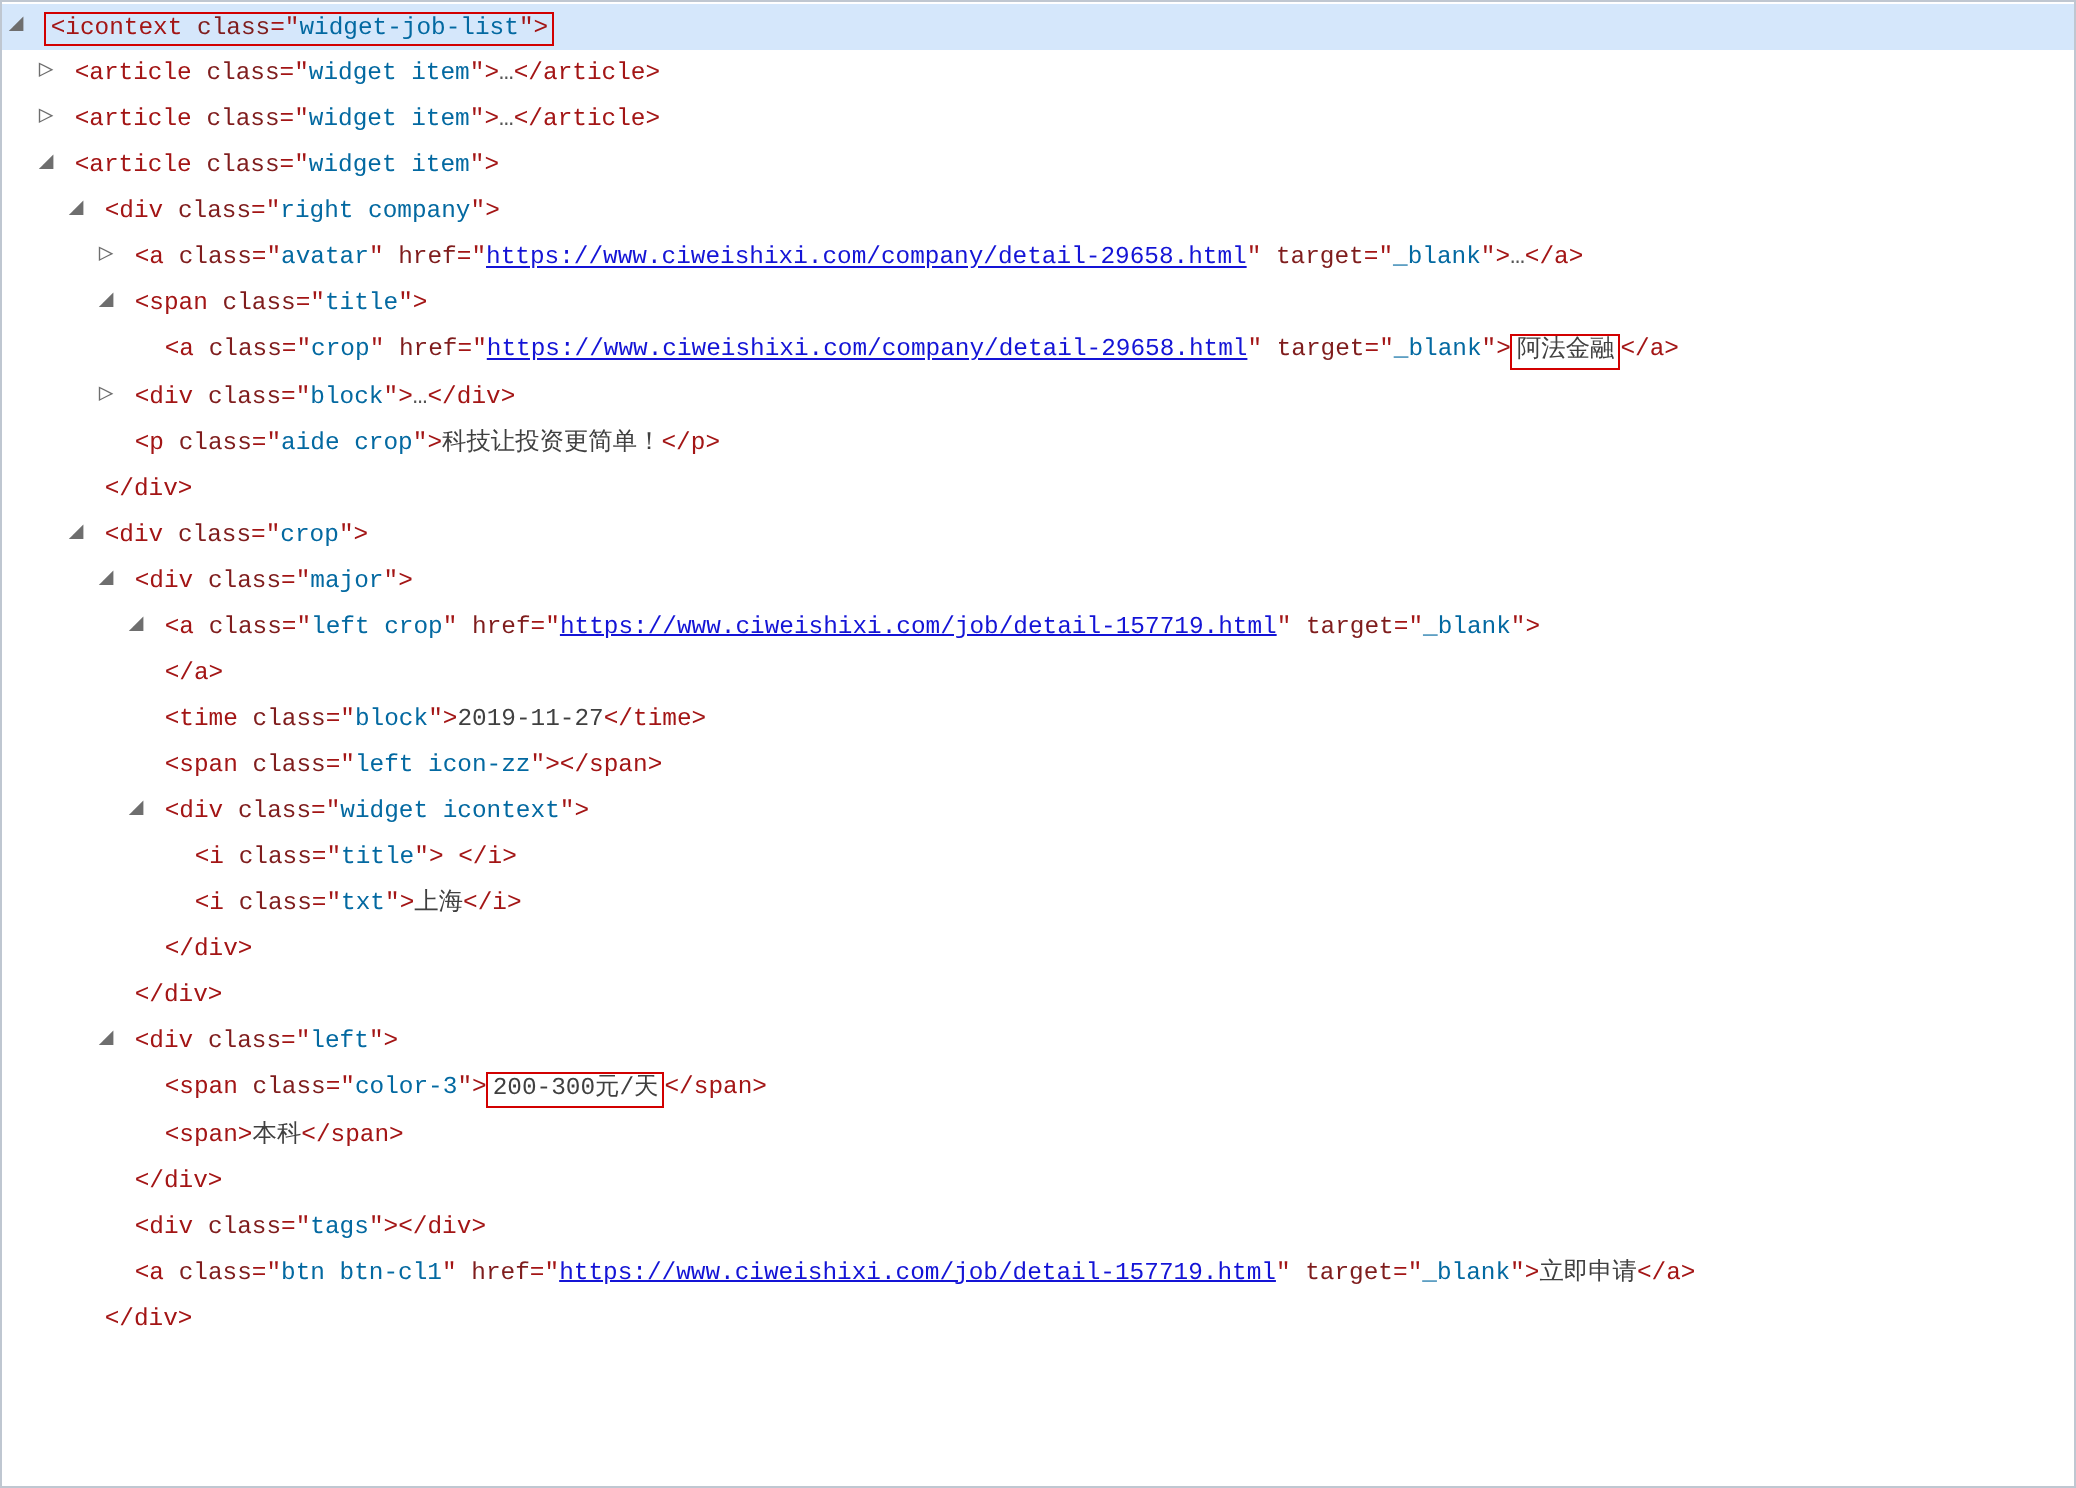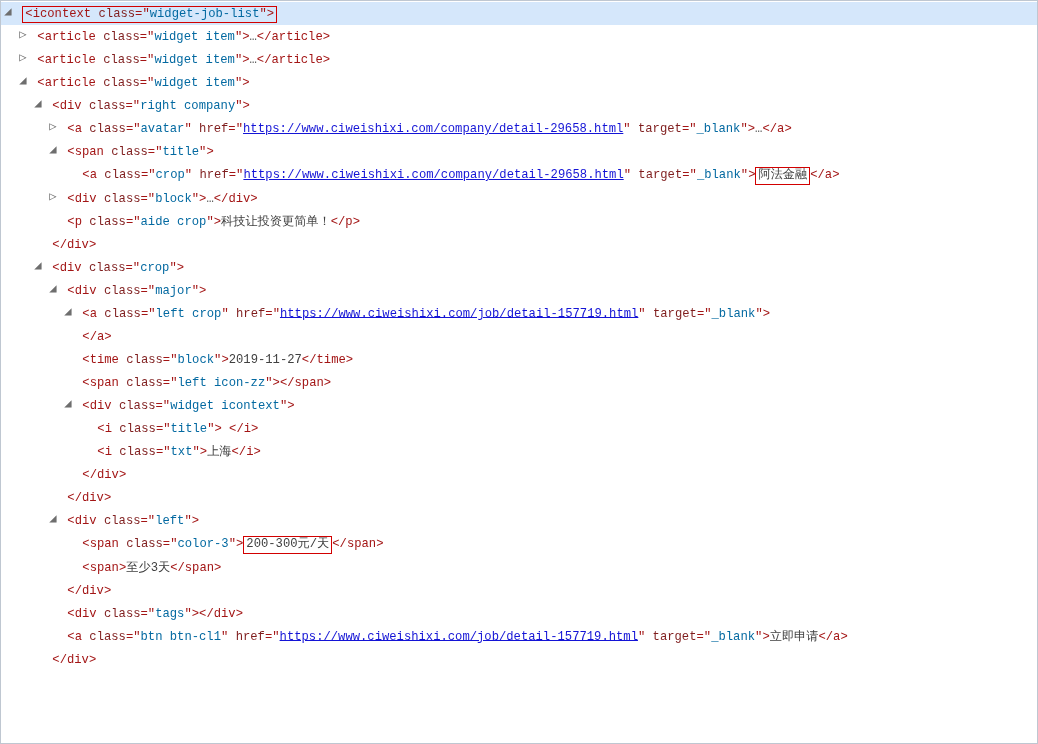--- a/index.html
+++ b/index.html
@@ -182,25 +182,25 @@
     <div class="row">
       <span class="indent"></span><span class="indent"></span><span class="indent"></span><span class="toggle">◢</span>
       <span class="lt">&lt;</span><span class="tagcolor">div</span> <span class="attrname">class</span><span class="tagcolor">=</span><span class="tagcolor">"</span><span class="attrvalue">left</span><span class="tagcolor">"</span><span class="gt">&gt;</span>
     </div>
 
     <div class="row">
       <span class="indent"></span><span class="indent"></span><span class="indent"></span><span class="indent"></span><span class="toggle empty">▷</span>
       <span class="lt">&lt;</span><span class="tagcolor">span</span> <span class="attrname">class</span><span class="tagcolor">=</span><span class="tagcolor">"</span><span class="attrvalue">color-3</span><span class="tagcolor">"</span><span class="gt">&gt;</span><span class="hl"><span class="inner">200-300元/天</span></span><span class="lt">&lt;/</span><span class="tagcolor">span</span><span class="gt">&gt;</span>
     </div>
 
-
-    <div class="row">
-      <span class="indent"></span><span class="indent"></span><span class="indent"></span><span class="indent"></span><span class="toggle empty">▷</span>
-      <span class="lt">&lt;</span><span class="tagcolor">span</span><span class="gt">&gt;</span><span class="inner">至少3天</span><span class="lt">&lt;/</span><span class="tagcolor">span</span><span class="gt">&gt;</span>
-    </div>
+    <div class="row">
+      <span class="indent"></span><span class="indent"></span><span class="indent"></span><span class="indent"></span><span class="toggle empty">▷</span>
+      <span class="lt">&lt;</span><span class="tagcolor">span</span><span class="gt">&gt;</span><span class="inner">本科</span><span class="lt">&lt;/</span><span class="tagcolor">span</span><span class="gt">&gt;</span>
+    </div>
+
 
     <div class="row">
       <span class="indent"></span><span class="indent"></span><span class="indent"></span><span class="toggle empty">▷</span>
       <span class="lt">&lt;/</span><span class="tagcolor">div</span><span class="gt">&gt;</span>
     </div>
 
     <div class="row">
       <span class="indent"></span><span class="indent"></span><span class="indent"></span><span class="toggle empty">▷</span>
       <span class="lt">&lt;</span><span class="tagcolor">div</span> <span class="attrname">class</span><span class="tagcolor">=</span><span class="tagcolor">"</span><span class="attrvalue">tags</span><span class="tagcolor">"</span><span class="gt">&gt;</span><span class="lt">&lt;/</span><span class="tagcolor">div</span><span class="gt">&gt;</span>
     </div>

